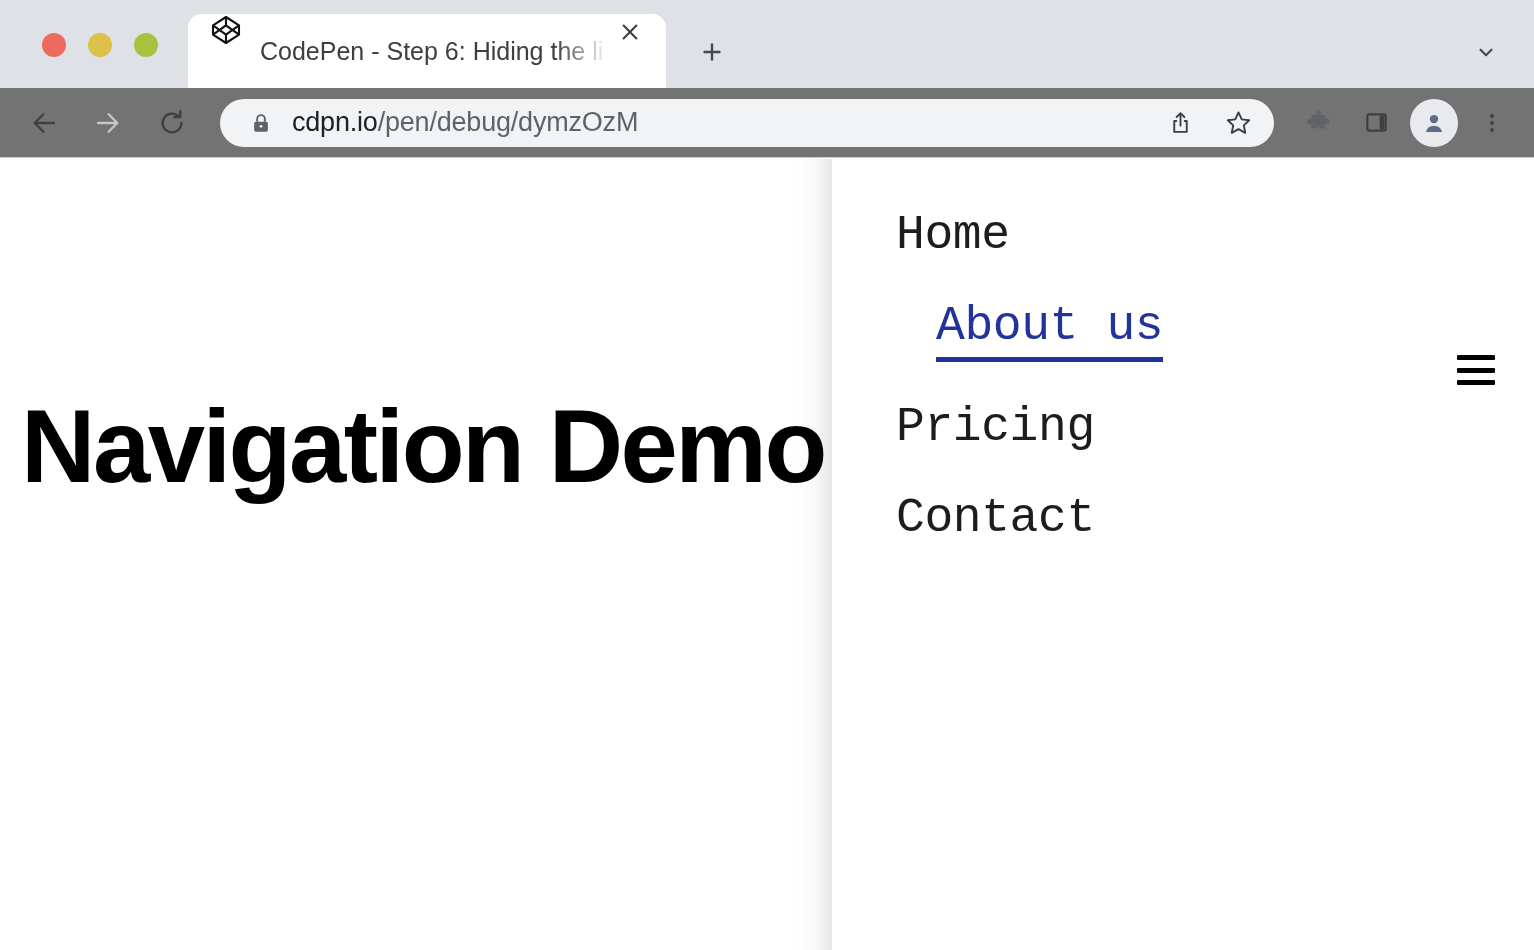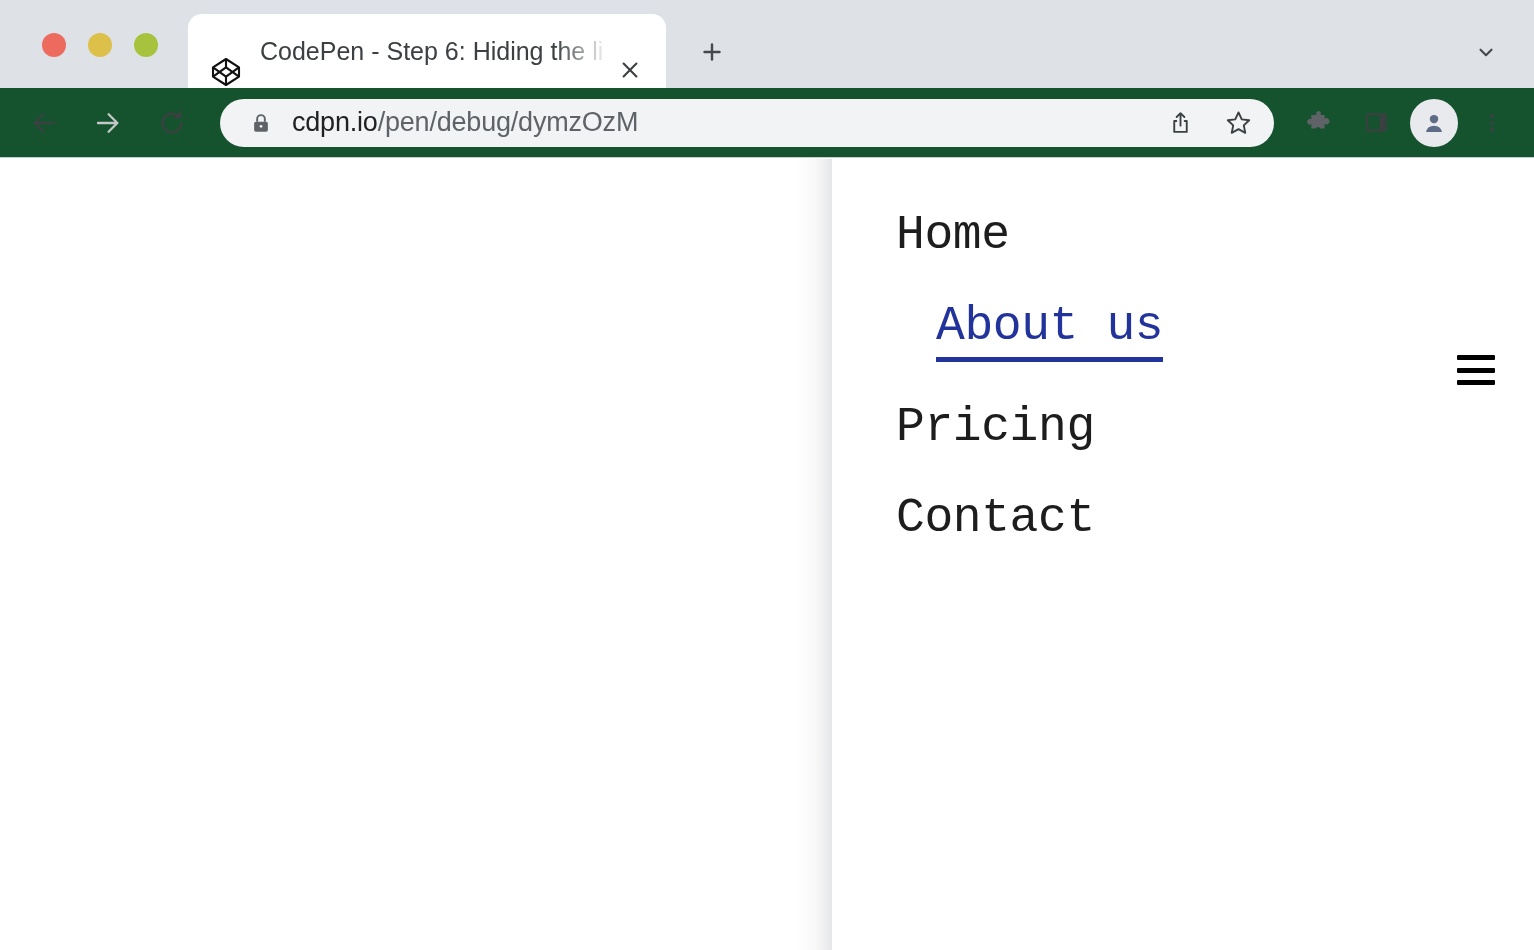--- a/index.html
+++ b/index.html
@@ -25,21 +25,21 @@
   .light { width:24px; height:24px; border-radius:50%; }
   .light.red    { background:#ed6a5e; }
   .light.yellow { background:#ddc049; }
   .light.green  { background:#a7c33d; }
 
   .tab {
     position:absolute; left:188px; bottom:0;
     width:478px; height:74px;
     background:#ffffff;
     border-radius:14px 14px 0 0;
-    display:flex; align-items:flex-end;
+    display:flex; align-items:flex-start;
     padding:0 18px 0 22px;
     margin-top:16px;
   }
   .tab-favicon { width:32px; height:32px; flex:0 0 32px; margin-right:18px; }
   .tab-title {
     flex:1 1 auto;
     font-size:25px; color:#3c4043;
     white-space:nowrap; overflow:hidden;
     -webkit-mask-image:linear-gradient(to right,#000 84%,transparent 99%);
     mask-image:linear-gradient(to right,#000 84%,transparent 99%);
@@ -56,21 +56,21 @@
     width:40px; height:40px;
     display:flex; align-items:center; justify-content:center;
   }
   .tablist-chevron {
     position:absolute; right:28px; bottom:16px;
     width:40px; height:40px;
     display:flex; align-items:center; justify-content:center;
   }
 
   .toolbar {
-    height:70px; background:#14532d;
+    height:70px; background:#737373;
     display:flex; align-items:center;
     position:relative;
     border-bottom:1px solid #c8ccd0;
   }
   .nav-btn {
     width:48px; height:48px; margin-left:0;
     display:flex; align-items:center; justify-content:center;
     flex:0 0 48px;
   }
   .nav-btn.back    { margin-left:20px; }
@@ -270,20 +270,21 @@
           <circle cx="12" cy="5" r="1.9" fill="#3c4043"></circle>
           <circle cx="12" cy="12" r="1.9" fill="#3c4043"></circle>
           <circle cx="12" cy="19" r="1.9" fill="#3c4043"></circle>
         </svg>
       </div>
     </div>
   </div>
 
   <div class="viewport">
 
+    <h1 class="page-heading">Navigation Demo</h1>
 
     <div class="drawer-shadow"></div>
 
     <div class="drawer">
 
       <div class="hamburger">
         <span></span>
         <span></span>
         <span></span>
       </div>

